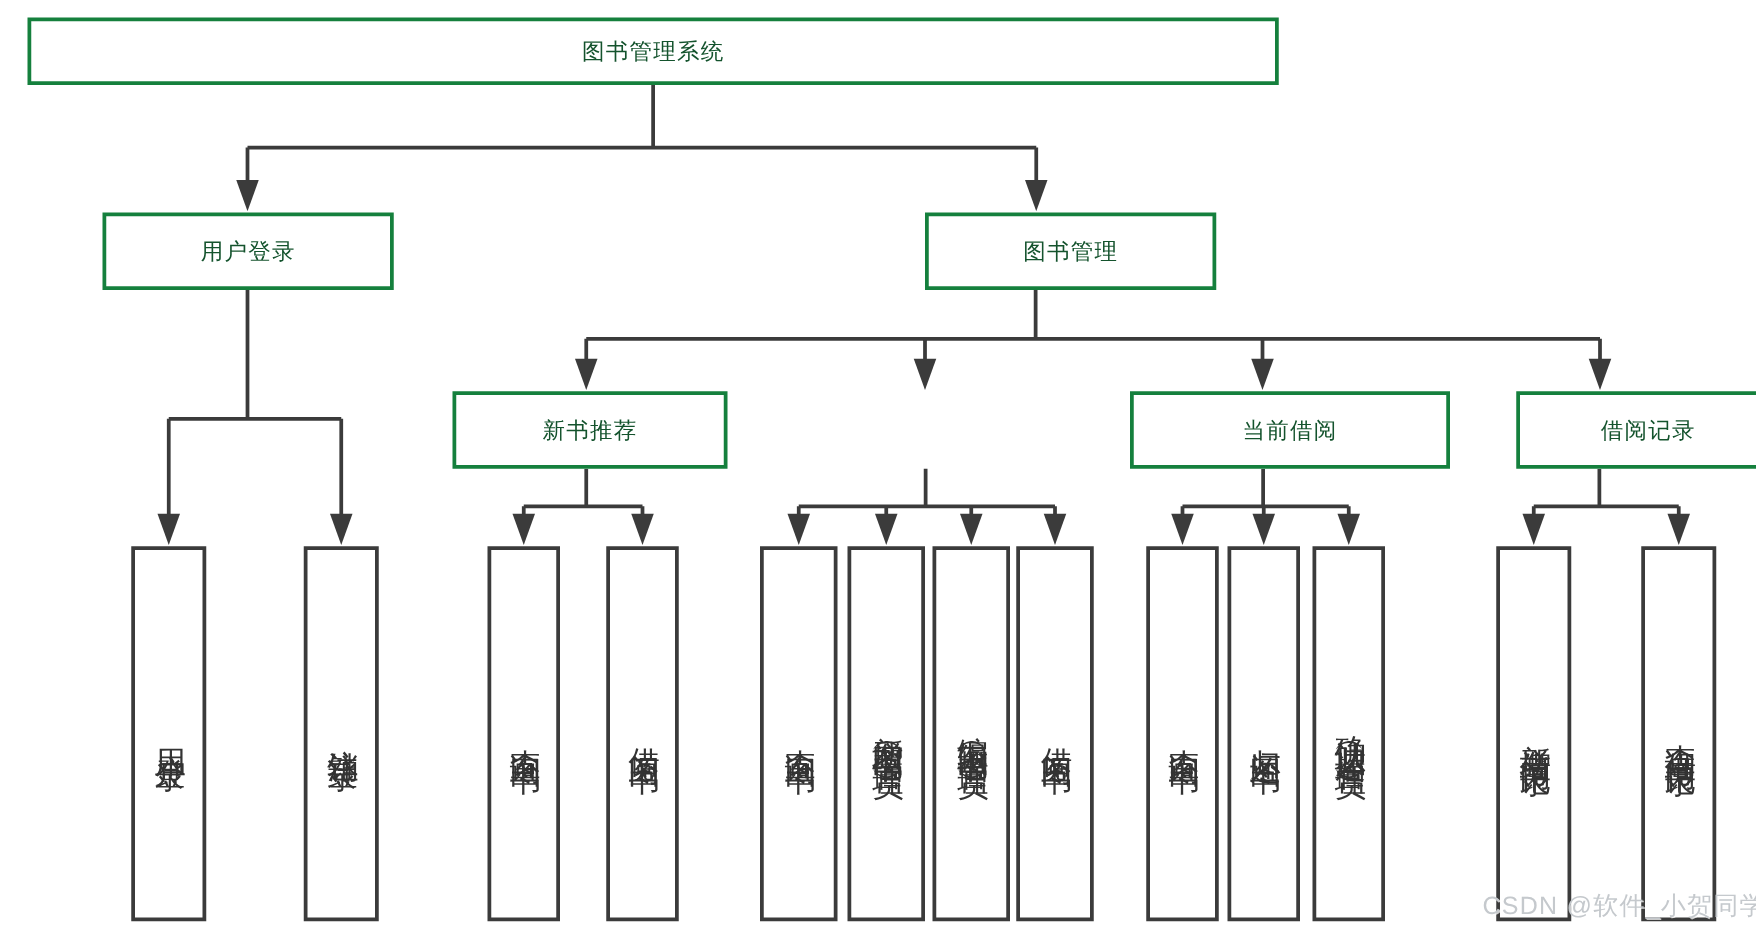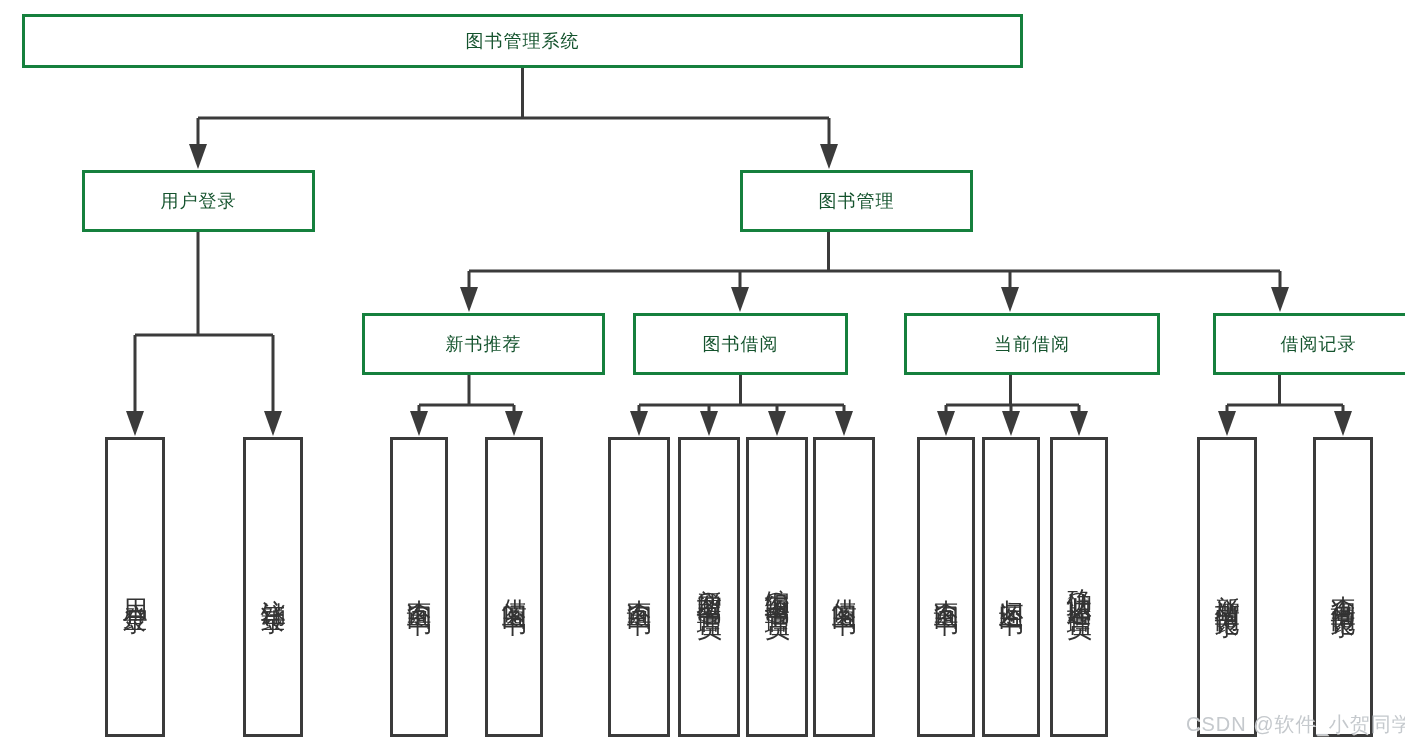--- a/index.html
+++ b/index.html
@@ -130,22 +130,21 @@
       <polygon points="1218,411 1236,411 1227,436"></polygon>
       <polygon points="1334,411 1352,411 1343,436"></polygon>
     </g>
   </svg>
 
   <div class="hnode root" style="left:22px; top:14px; width:1001px;">图书管理系统</div>
 
   <div class="hnode" style="left:82px; top:170px; width:233px;">用户登录</div>
   <div class="hnode" style="left:712px; top:170px; width:233px;margin-left:28px;">图书管理</div>
 
-  <div class="hnode" style="left:362px; top:313px; width:243px;">新书推荐</div>
-  <div class="hnode" style="left:633px; top:313px; width:215px;">图书借阅</div>
+  <div class="hnode" style="left:362px; top:313px; width:220px;">新书推荐</div>
   <div class="hnode" style="left:904px; top:313px; width:256px;">当前借阅</div>
   <div class="hnode" style="left:1174px; top:313px; width:211px;margin-left:39px;">借阅记录</div>
 
   <div class="leaf" style="left:105px; width:60px;">
     <span class="vtext">用户登录</span>
   </div>
   <div class="leaf" style="left:243px; width:60px;">
     <span class="vtext">注销登录</span>
   </div>
 

